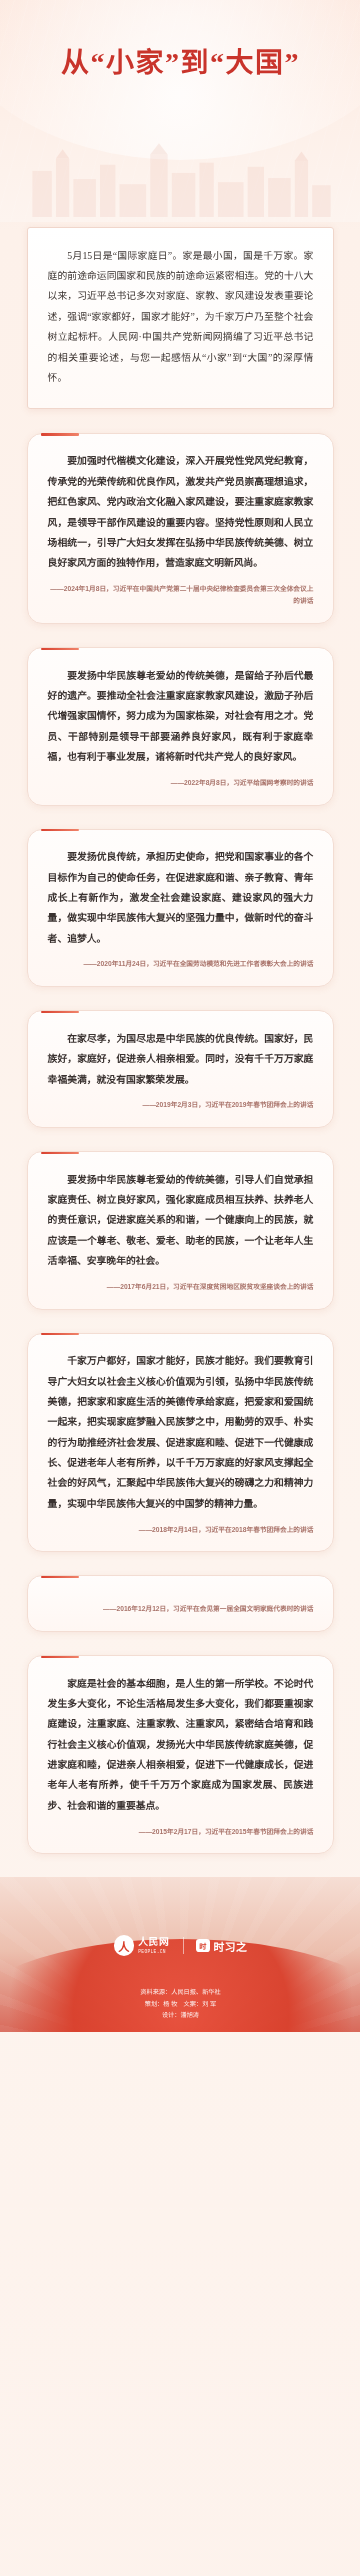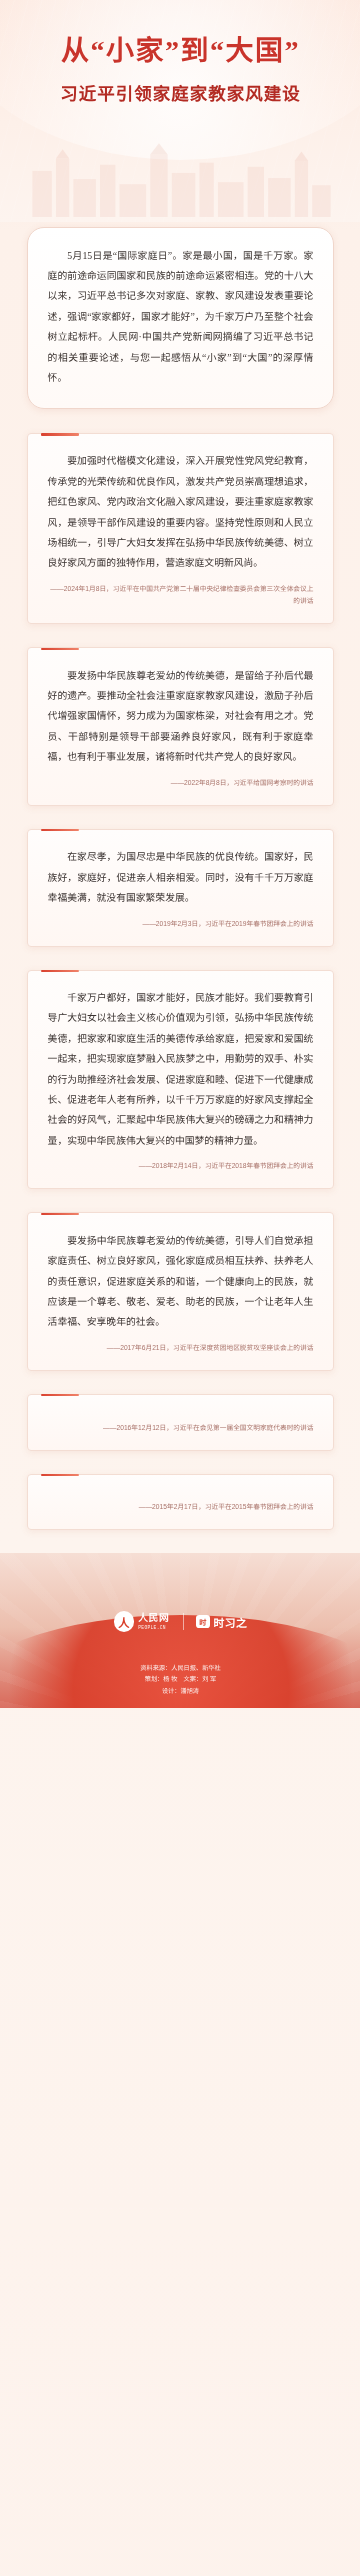--- a/index.html
+++ b/index.html
@@ -46,20 +46,21 @@
     left: 50%; transform: translateX(-50%);
     bottom: 5.2px;
     width: 319px; height: 82px;
     opacity: .28;
   }
   .title-wrap {
     position: relative;
     padding-top: 33px;
     text-align: center;
     z-index: 4;
+    margin-top: 12px;
   }
   .title-main {
     font-family: "Liberation Serif", "DejaVu Serif", serif;
     font-weight: bold;
     font-size: 28px;
     letter-spacing: 1.5px;
     color: #c9342b;
     line-height: 1.3;
     text-shadow: 0 1px 0 rgba(255,255,255,.6);
   }
@@ -77,21 +78,21 @@
   .lead-wrap {
     position: relative;
     margin: 5.2px auto 0;
     width: 307px;
     z-index: 5;
   }
   .lead-card {
     position: relative;
     background: linear-gradient(180deg, #ffffff 0%, #fffaf7 100%);
     border: 0.5px solid #f0d6cb;
-    border-radius: 17px;
+    border-radius: 3px;
     padding: 17.5px 19.6px 19.6px;
     box-shadow: 0 1.5px 7.2px rgba(186,96,70,.10);
   }
   .lead-card p {
     margin: 0;
     font-family: "Liberation Serif", "DejaVu Serif", serif;
     font-size: 9.8px;
     line-height: 2.08;
     color: #3b3330;
     text-align: justify;
@@ -99,23 +100,24 @@
   }
 
   
   .cards { position: relative; z-index: 5; padding: 24px 0 0; }
   .card {
     position: relative;
     width: 307px;
     margin: 0 auto 23px;
     background: linear-gradient(180deg, #fffdfc 0%, #fff7f3 100%);
     border: 0.5px solid #f3ddd3;
-    border-radius: 4px;
+    border-radius: 15px;
     padding: 17.5px 19.6px 15.5px;
     box-shadow: 0 1.5px 7.2px rgba(186,96,70,.09);
+    font-weight: bold;
   }
   .card::before {
     content: "";
     position: absolute;
     left: 13.4px; top: -0.5px;
     width: 38px; height: 2.1px;
     background: linear-gradient(90deg, #d9412f, #f0836a);
     border-radius: 1px;
   }
   .card-text {
@@ -243,21 +245,20 @@
       </g>
       <g fill="#d98a74" opacity="0.5">
         <path d="M250 38 l17 -22 l17 22 z"></path>
         <path d="M66 46 l13 -18 l13 18 z"></path>
         <path d="M532 50 l13 -18 l13 18 z"></path>
       </g>
     </svg>
 
     <div class="title-wrap">
       <div class="title-main">从“小家”到“大国”</div>
-      <div class="title-sub">习近平引领家庭家教家风建设</div>
     </div>
   </div>
 
   <div class="lead-wrap">
     <div class="lead-card">
       <p>5月15日是“国际家庭日”。家是最小国，国是千万家。家庭的前途命运同国家和民族的前途命运紧密相连。党的十八大以来，习近平总书记多次对家庭、家教、家风建设发表重要论述，强调“家家都好，国家才能好”，为千家万户乃至整个社会树立起标杆。人民网·中国共产党新闻网摘编了习近平总书记的相关重要论述，与您一起感悟从“小家”到“大国”的深厚情怀。</p>
     </div>
   </div>
 
   <div class="cards">
@@ -266,41 +267,46 @@
       <p class="card-text">要加强时代楷模文化建设，深入开展党性党风党纪教育，传承党的光荣传统和优良作风，激发共产党员崇高理想追求，把红色家风、党内政治文化融入家风建设，要注重家庭家教家风，是领导干部作风建设的重要内容。坚持党性原则和人民立场相统一，引导广大妇女发挥在弘扬中华民族传统美德、树立良好家风方面的独特作用，营造家庭文明新风尚。</p>
       <p class="card-src">——2024年1月8日，习近平在中国共产党第二十届中央纪律检查委员会第三次全体会议上的讲话</p>
     </div>
 
 
     <div class="card">
       <p class="card-text">要发扬中华民族尊老爱幼的传统美德，是留给子孙后代最好的遗产。要推动全社会注重家庭家教家风建设，激励子孙后代增强家国情怀，努力成为为国家栋梁，对社会有用之才。党员、干部特别是领导干部要涵养良好家风，既有利于家庭幸福，也有利于事业发展，诸将新时代共产党人的良好家风。</p>
       <p class="card-src">——2022年8月8日，习近平给国网考察时的讲话</p>
     </div>
 
+    <div class="card">
+      <p class="card-text">要发扬优良传统，承担历史使命，把党和国家事业的各个目标作为自己的使命任务，在促进家庭和谐、亲子教育、青年成长上有新作为，激发全社会建设家庭、建设家风的强大力量，做实现中华民族伟大复兴的坚强力量中，做新时代的奋斗者、追梦人。</p>
+      <p class="card-src">——2020年11月24日，习近平在全国劳动模范和先进工作者表彰大会上的讲话</p>
+    </div>
 
     <div class="card">
       <p class="card-text">在家尽孝，为国尽忠是中华民族的优良传统。国家好，民族好，家庭好，促进亲人相亲相爱。同时，没有千千万万家庭幸福美满，就没有国家繁荣发展。</p>
       <p class="card-src">——2019年2月3日，习近平在2019年春节团拜会上的讲话</p>
     </div>
 
     <div class="card">
+      <p class="card-text">要发扬中华民族尊老爱幼的传统美德，引导人们自觉承担家庭责任、树立良好家风，强化家庭成员相互扶养、扶养老人的责任意识，促进家庭关系的和谐，一个健康向上的民族，就应该是一个尊老、敬老、爱老、助老的民族，一个让老年人生活幸福、安享晚年的社会。</p>
+      <p class="card-src">——2017年6月21日，习近平在深度贫困地区脱贫攻坚座谈会上的讲话</p>
+    </div>
+
+    <div class="card">
       <p class="card-text">千家万户都好，国家才能好，民族才能好。我们要教育引导广大妇女以社会主义核心价值观为引领，弘扬中华民族传统美德，把家家和家庭生活的美德传承给家庭，把爱家和爱国统一起来，把实现家庭梦融入民族梦之中，用勤劳的双手、朴实的行为助推经济社会发展、促进家庭和睦、促进下一代健康成长、促进老年人老有所养，以千千万万家庭的好家风支撑起全社会的好风气，汇聚起中华民族伟大复兴的磅礴之力和精神力量，实现中华民族伟大复兴的中国梦的精神力量。</p>
       <p class="card-src">——2018年2月14日，习近平在2018年春节团拜会上的讲话</p>
     </div>
 
     <div class="card">
-      <p class="card-text">要发扬中华民族尊老爱幼的传统美德，引导人们自觉承担家庭责任、树立良好家风，强化家庭成员相互扶养、扶养老人的责任意识，促进家庭关系的和谐，一个健康向上的民族，就应该是一个尊老、敬老、爱老、助老的民族，一个让老年人生活幸福、安享晚年的社会。</p>
-      <p class="card-src">——2017年6月21日，习近平在深度贫困地区脱贫攻坚座谈会上的讲话</p>
-    </div>
-
-    <div class="card">
       <p class="card-src">——2016年12月12日，习近平在会见第一届全国文明家庭代表时的讲话</p>
     </div>
 
     <div class="card">
+      <p class="card-text">家庭是社会的基本细胞，是人生的第一所学校。不论时代发生多大变化，不论生活格局发生多大变化，我们都要重视家庭建设，注重家庭、注重家教、注重家风，紧密结合培育和践行社会主义核心价值观，发扬光大中华民族传统家庭美德，促进家庭和睦，促进亲人相亲相爱，促进下一代健康成长，促进老年人老有所养，使千千万万个家庭成为国家发展、民族进步、社会和谐的重要基点。</p>
       <p class="card-src">——2015年2月17日，习近平在2015年春节团拜会上的讲话</p>
     </div>
 
   </div>
 
   <div class="footer">
     <div class="footer-rays"></div>
     <div class="footer-glow"></div>
 
     <div class="logos">

